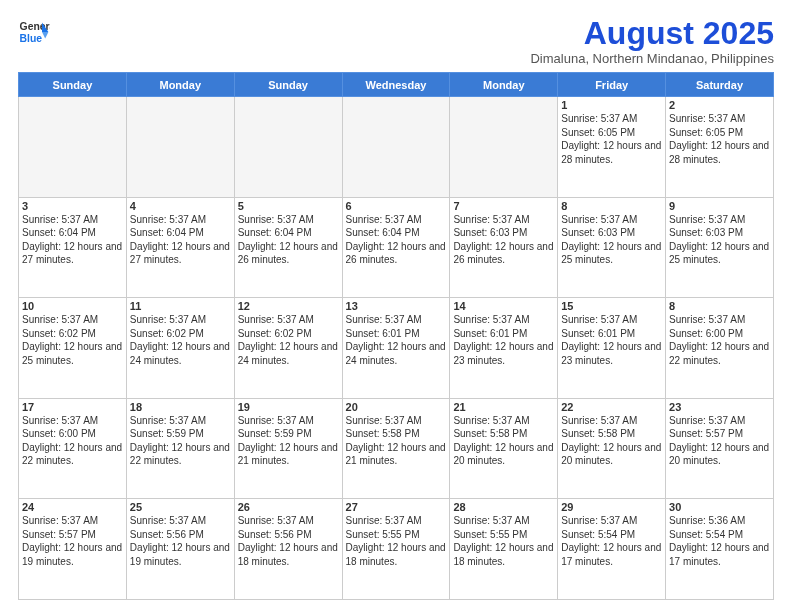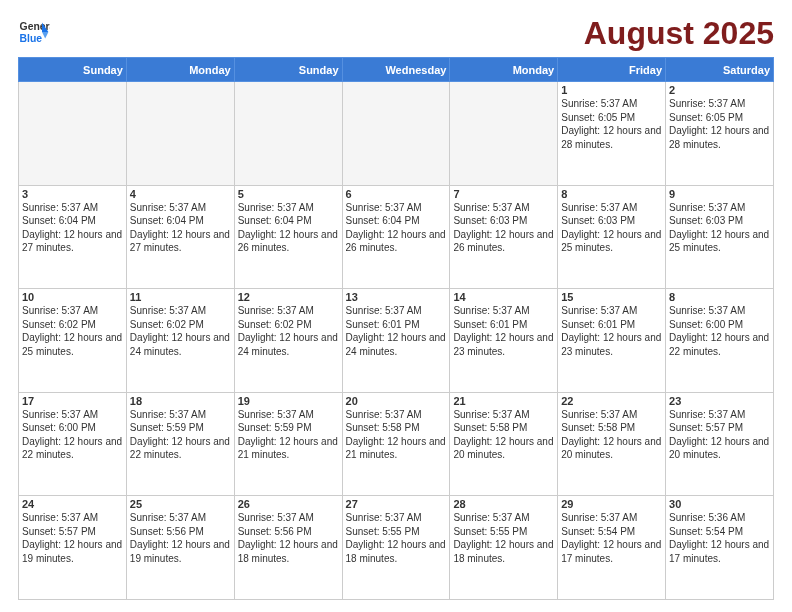--- a/index.html
+++ b/index.html
@@ -31,41 +31,41 @@
     .logo-icon {
       width: 32px;
       height: 32px;
     }
     .title-block {
       text-align: right;
     }
     .cal-title {
       font-size: 32px;
       font-weight: bold;
-      color: #7f1d1d;
+      color: #1d4ed8;
       line-height: 1.1;
     }
     .cal-subtitle {
       font-size: 13px;
       color: #555;
     }
     .calendar {
       flex: 1;
       border: 1px solid #ccc;
       border-collapse: collapse;
       width: 100%;
       table-layout: fixed;
     }
     .calendar th {
       background: #3a7bd5;
       color: #fff;
       font-size: 11px;
       font-weight: bold;
       padding: 4px 3px;
-      text-align: right;
+      text-align: center;
       border: 1px solid #5590e0;
       height: 24px;
     }
     .calendar td {
       vertical-align: top;
       border: 1px solid #ccc;
       padding: 2px 3px;
       font-size: 8.5px;
       color: #333;
       background: #fff;
@@ -98,20 +98,21 @@
     <div class="logo">
       <svg class="logo-icon" viewBox="0 0 40 40">
         <text x="2" y="18" font-size="13" font-weight="bold" fill="#333">General</text>
         <text x="2" y="32" font-size="13" font-weight="bold" fill="#1a73e8">Blue</text>
         <polygon points="30,8 38,20 30,20" fill="#1a73e8"></polygon>
         <polygon points="30,20 38,20 34,28" fill="#5aa0f0"></polygon>
       </svg>
     </div>
     <div class="title-block">
       <div class="cal-title">August 2025</div>
+      <div class="cal-subtitle">Dimaluna, Northern Mindanao, Philippines</div>
     </div>
   </div>
 
   <table class="calendar">
     <thead>
       <tr>
         <th>Sunday</th>
         <th>Monday</th>
         <th>Sunday</th>
         <th>Wednesday</th>

